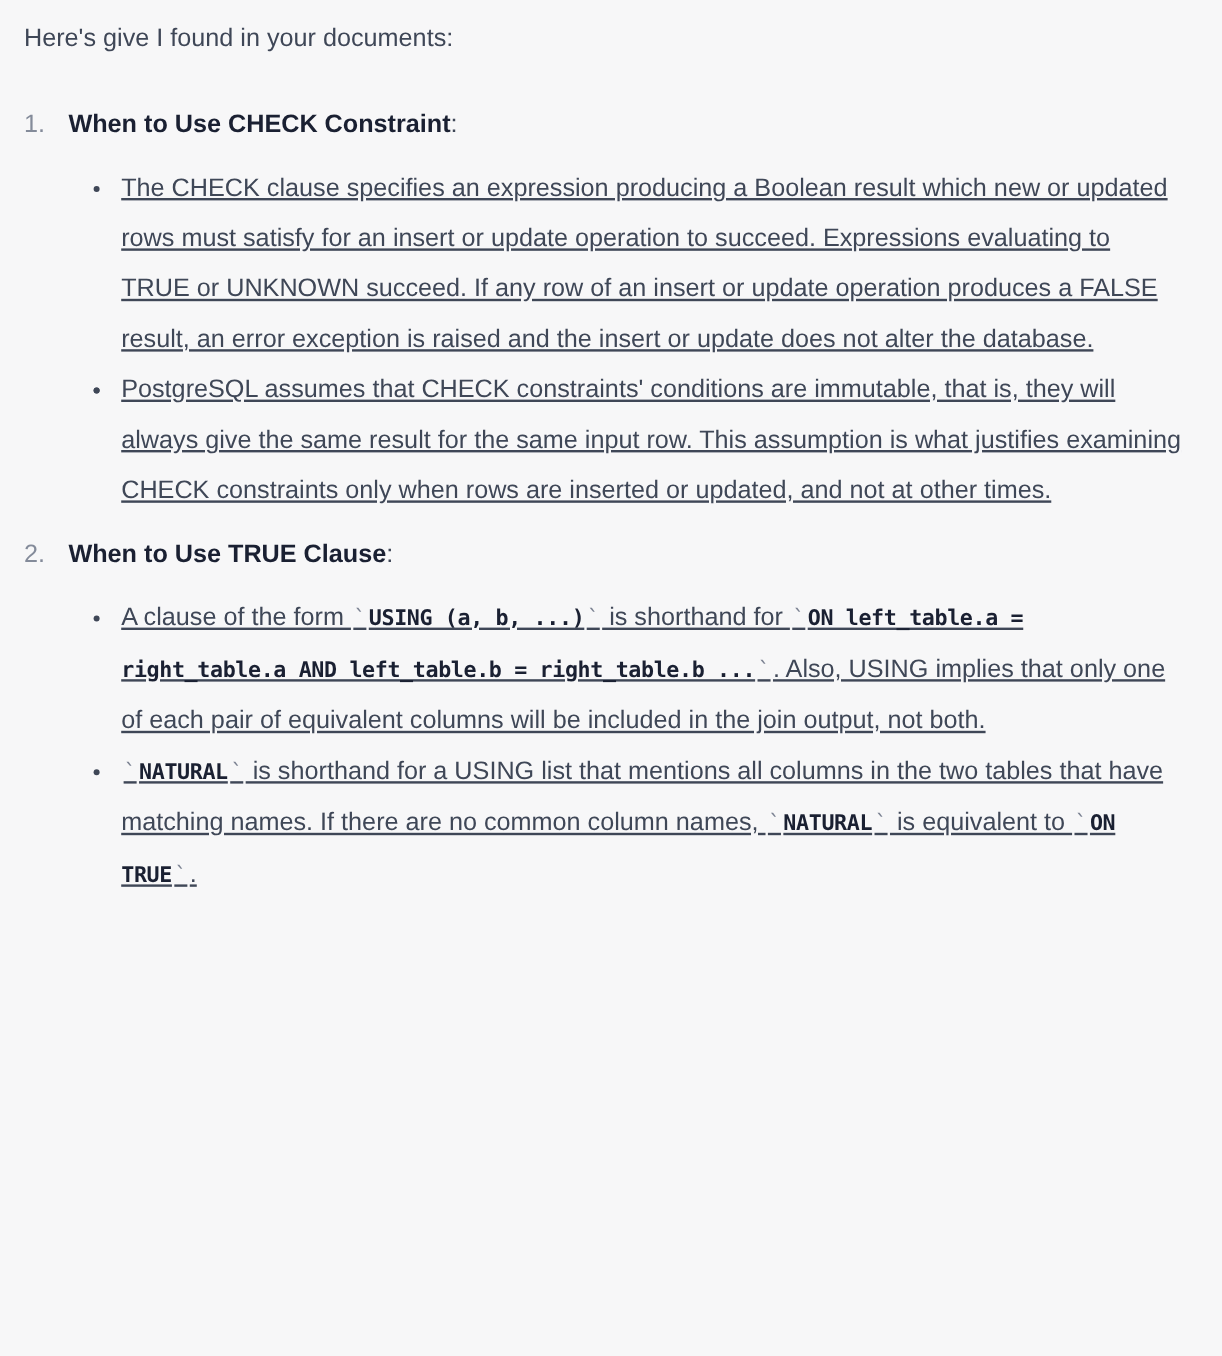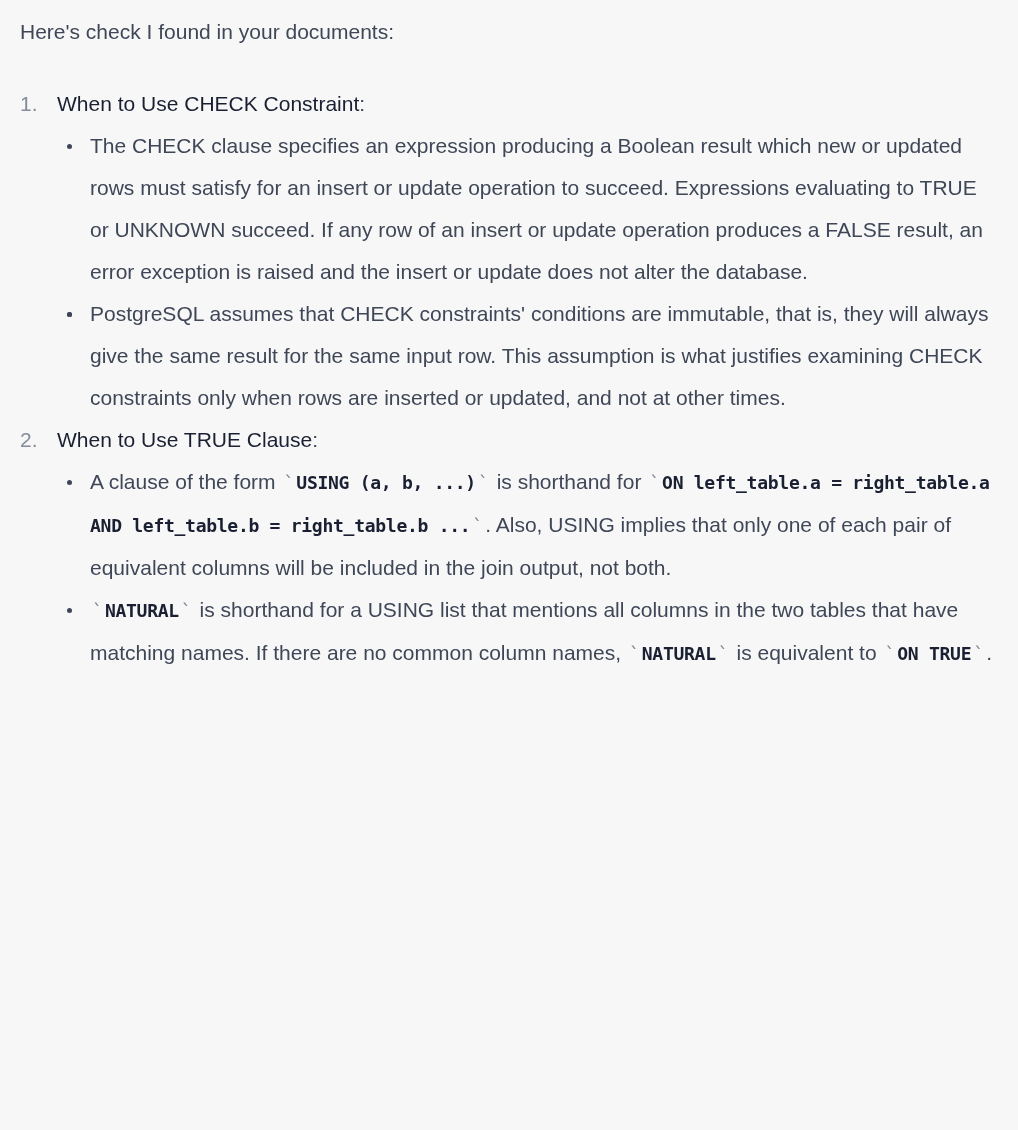--- a/index.html
+++ b/index.html
@@ -36,31 +36,32 @@
     position: relative;
     padding-left: 37px;
   }
   .num {
     position: absolute;
     left: 0;
     top: 0;
     color: var(--marker);
   }
   .title {
-    font-weight: 400;
+    font-weight: 700;
     color: var(--heading);
   }
   .colon {
     font-weight: 400;
     color: var(--text);
   }
   ul.bullets {
     list-style: none;
-    margin: 0;
+    margin: 11px;
     padding: 0;
+    text-decoration: underline;
   }
   li.bullet {
     position: relative;
     padding-left: 33px;
   }
   .dot {
     position: absolute;
     left: 10px;
     top: 19px;
     width: 5px;
@@ -80,21 +81,21 @@
     font-weight: 400;
     font-size: 0.86em;
     color: var(--tick);
     padding: 0 2px;
   }
 </style>
 </head>
 <body>
 
 <div class="page">
-  <p class="intro">Here's check I found in your documents:</p>
+  <p class="intro">Here's give I found in your documents:</p>
   <ol class="sections">
       <li class="section"><span class="num">1.</span><strong class="title">When to Use CHECK Constraint</strong><span class="colon">:</span><ul class="bullets">
           <li class="bullet"><span class="dot"></span><span class="txt">The CHECK clause specifies an expression producing a Boolean result which new or updated rows must satisfy for an insert or update operation to succeed. Expressions evaluating to TRUE or UNKNOWN succeed. If any row of an insert or update operation produces a FALSE result, an error exception is raised and the insert or update does not alter the database.</span></li>
           <li class="bullet"><span class="dot"></span></li>
           <li class="bullet"><span class="dot"></span><span class="txt">PostgreSQL assumes that CHECK constraints' conditions are immutable, that is, they will always give the same result for the same input row. This assumption is what justifies examining CHECK constraints only when rows are inserted or updated, and not at other times.</span></li>
         </ul></li>
       <li class="section"><span class="num">2.</span><strong class="title">When to Use TRUE Clause</strong><span class="colon">:</span><ul class="bullets">
           <li class="bullet"><span class="dot"></span><span class="txt">A clause of the form </span><span class="tick">`</span><code class="inline">USING (a, b, ...)</code><span class="tick">`</span><span class="txt"> is shorthand for </span><span class="tick">`</span><code class="inline">ON left_table.a = right_table.a AND left_table.b = right_table.b ...</code><span class="tick">`</span><span class="txt">. Also, USING implies that only one of each pair of equivalent columns will be included in the join output, not both.</span></li>
           <li class="bullet"><span class="dot"></span><span class="tick">`</span><code class="inline">NATURAL</code><span class="tick">`</span><span class="txt"> is shorthand for a USING list that mentions all columns in the two tables that have matching names. If there are no common column names, </span><span class="tick">`</span><code class="inline">NATURAL</code><span class="tick">`</span><span class="txt"> is equivalent to </span><span class="tick">`</span><code class="inline">ON TRUE</code><span class="tick">`</span><span class="txt">.</span></li>
         </ul></li>

